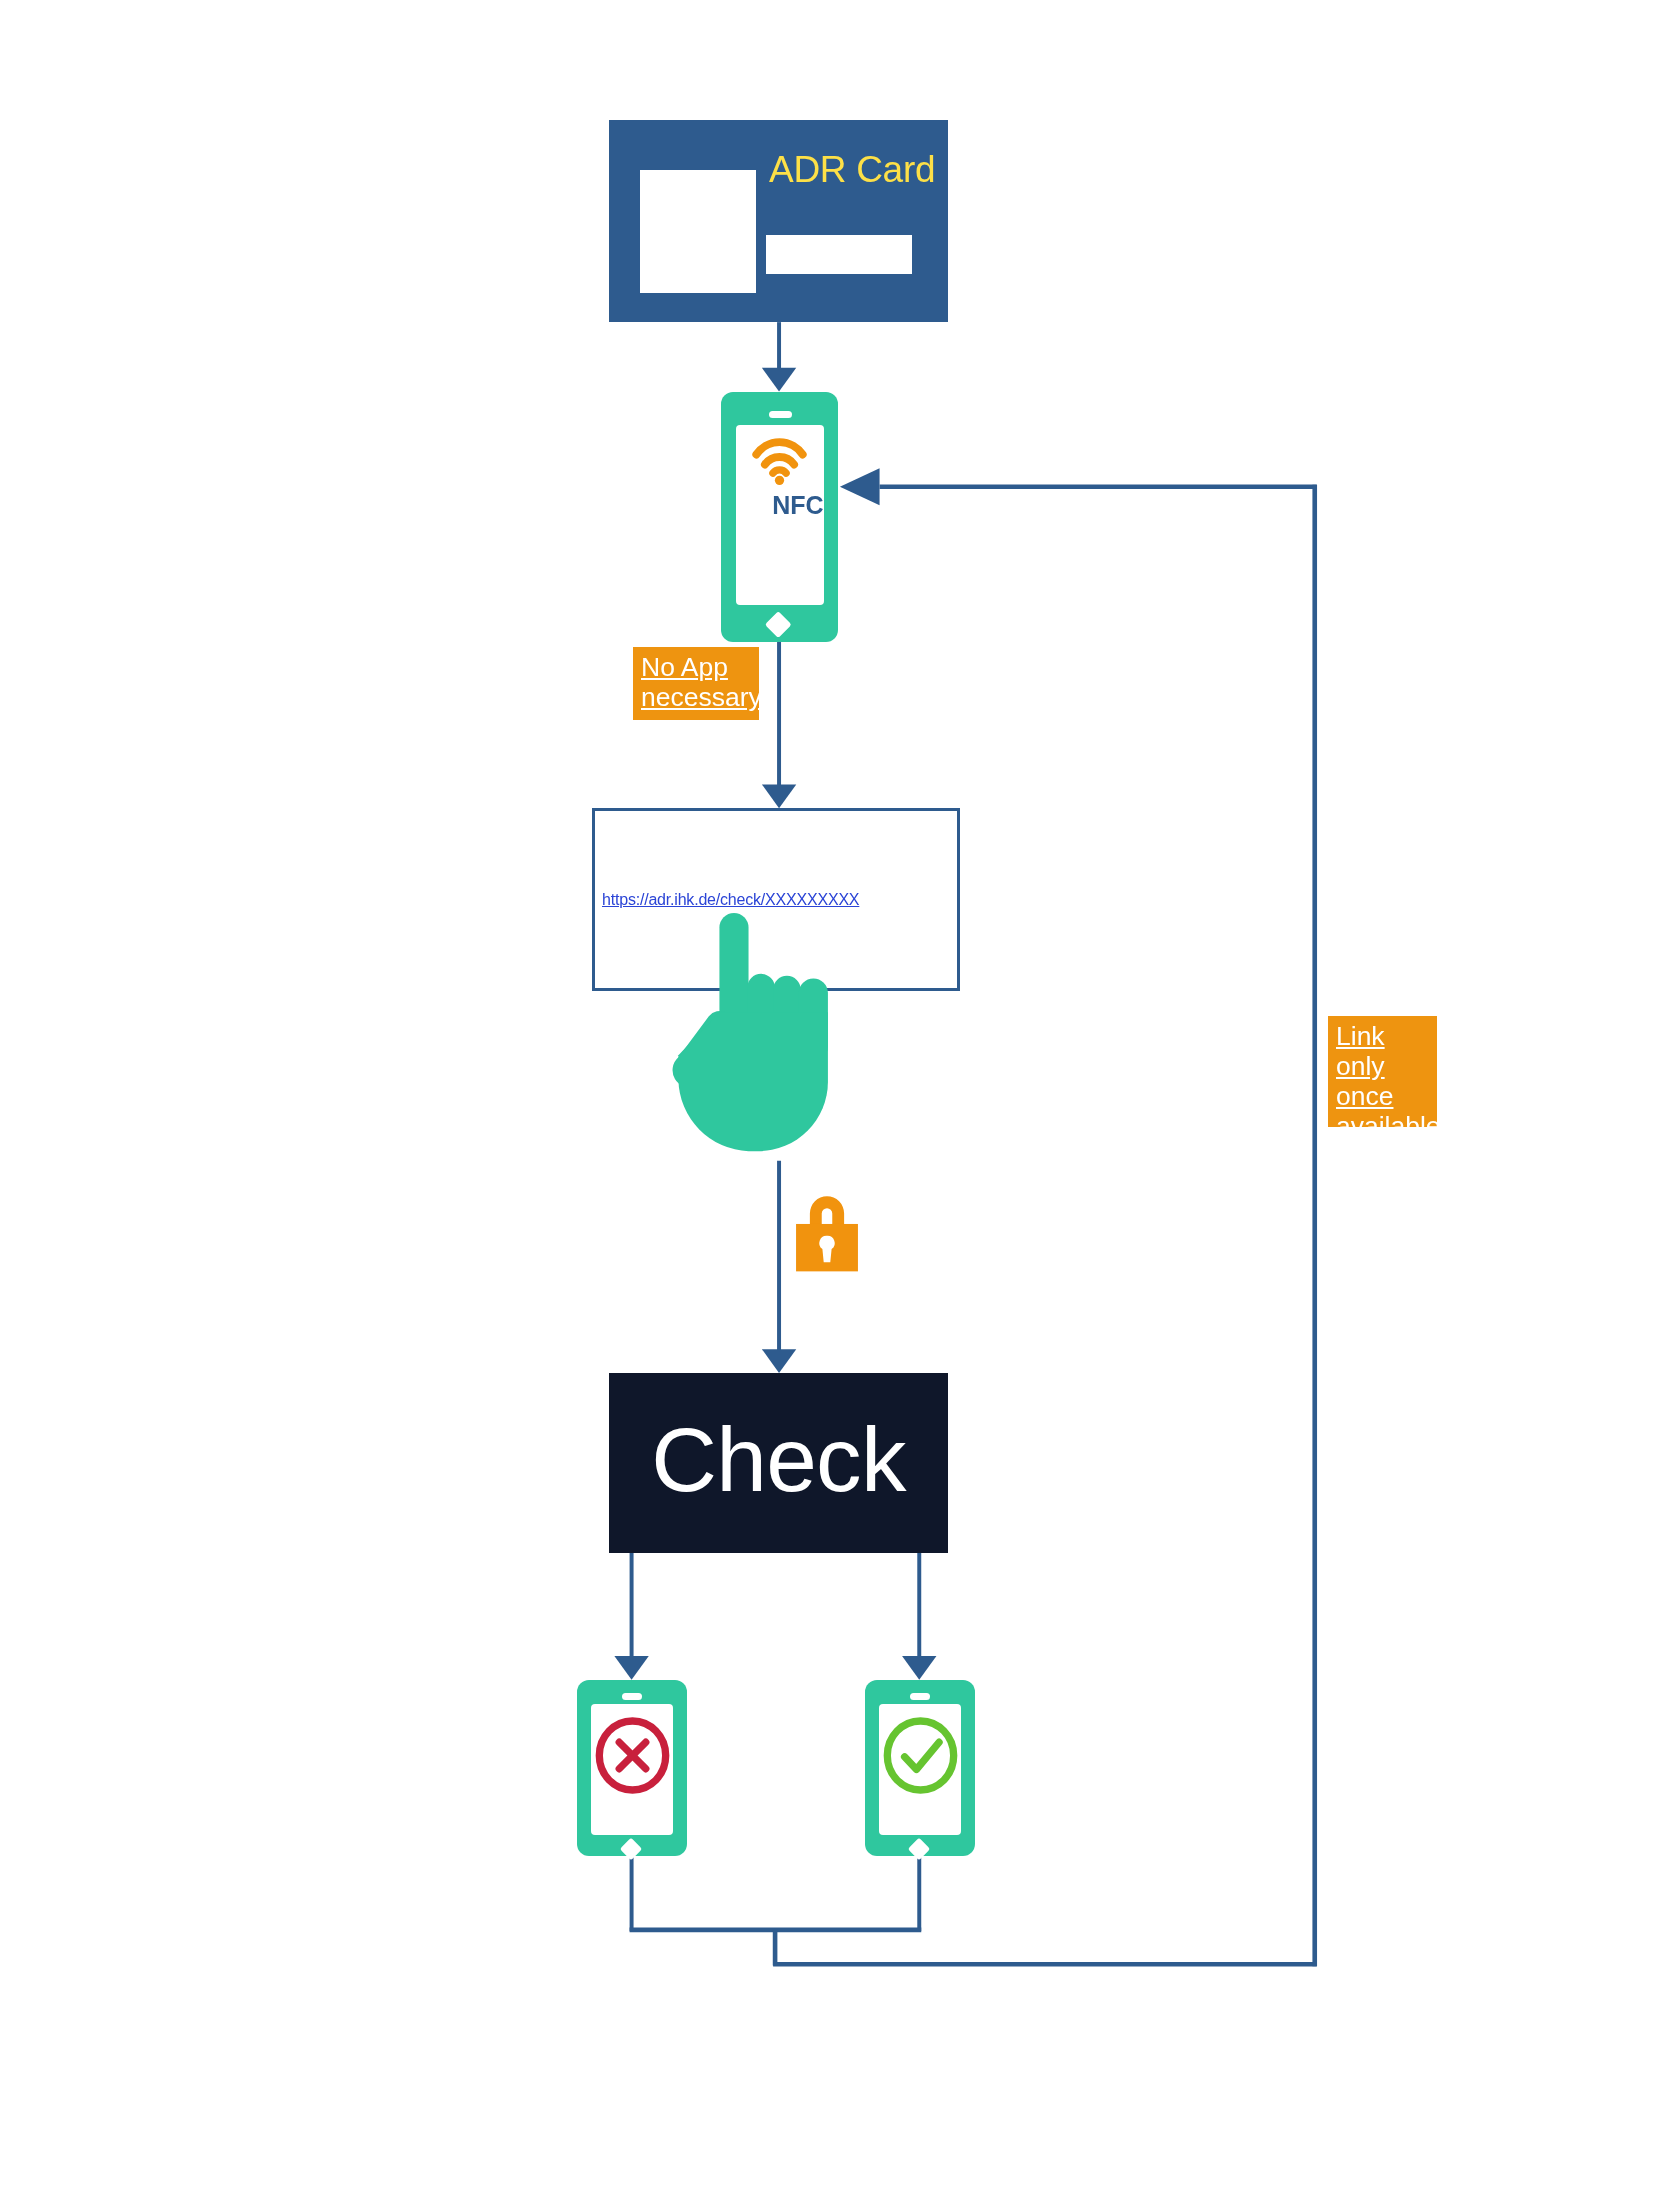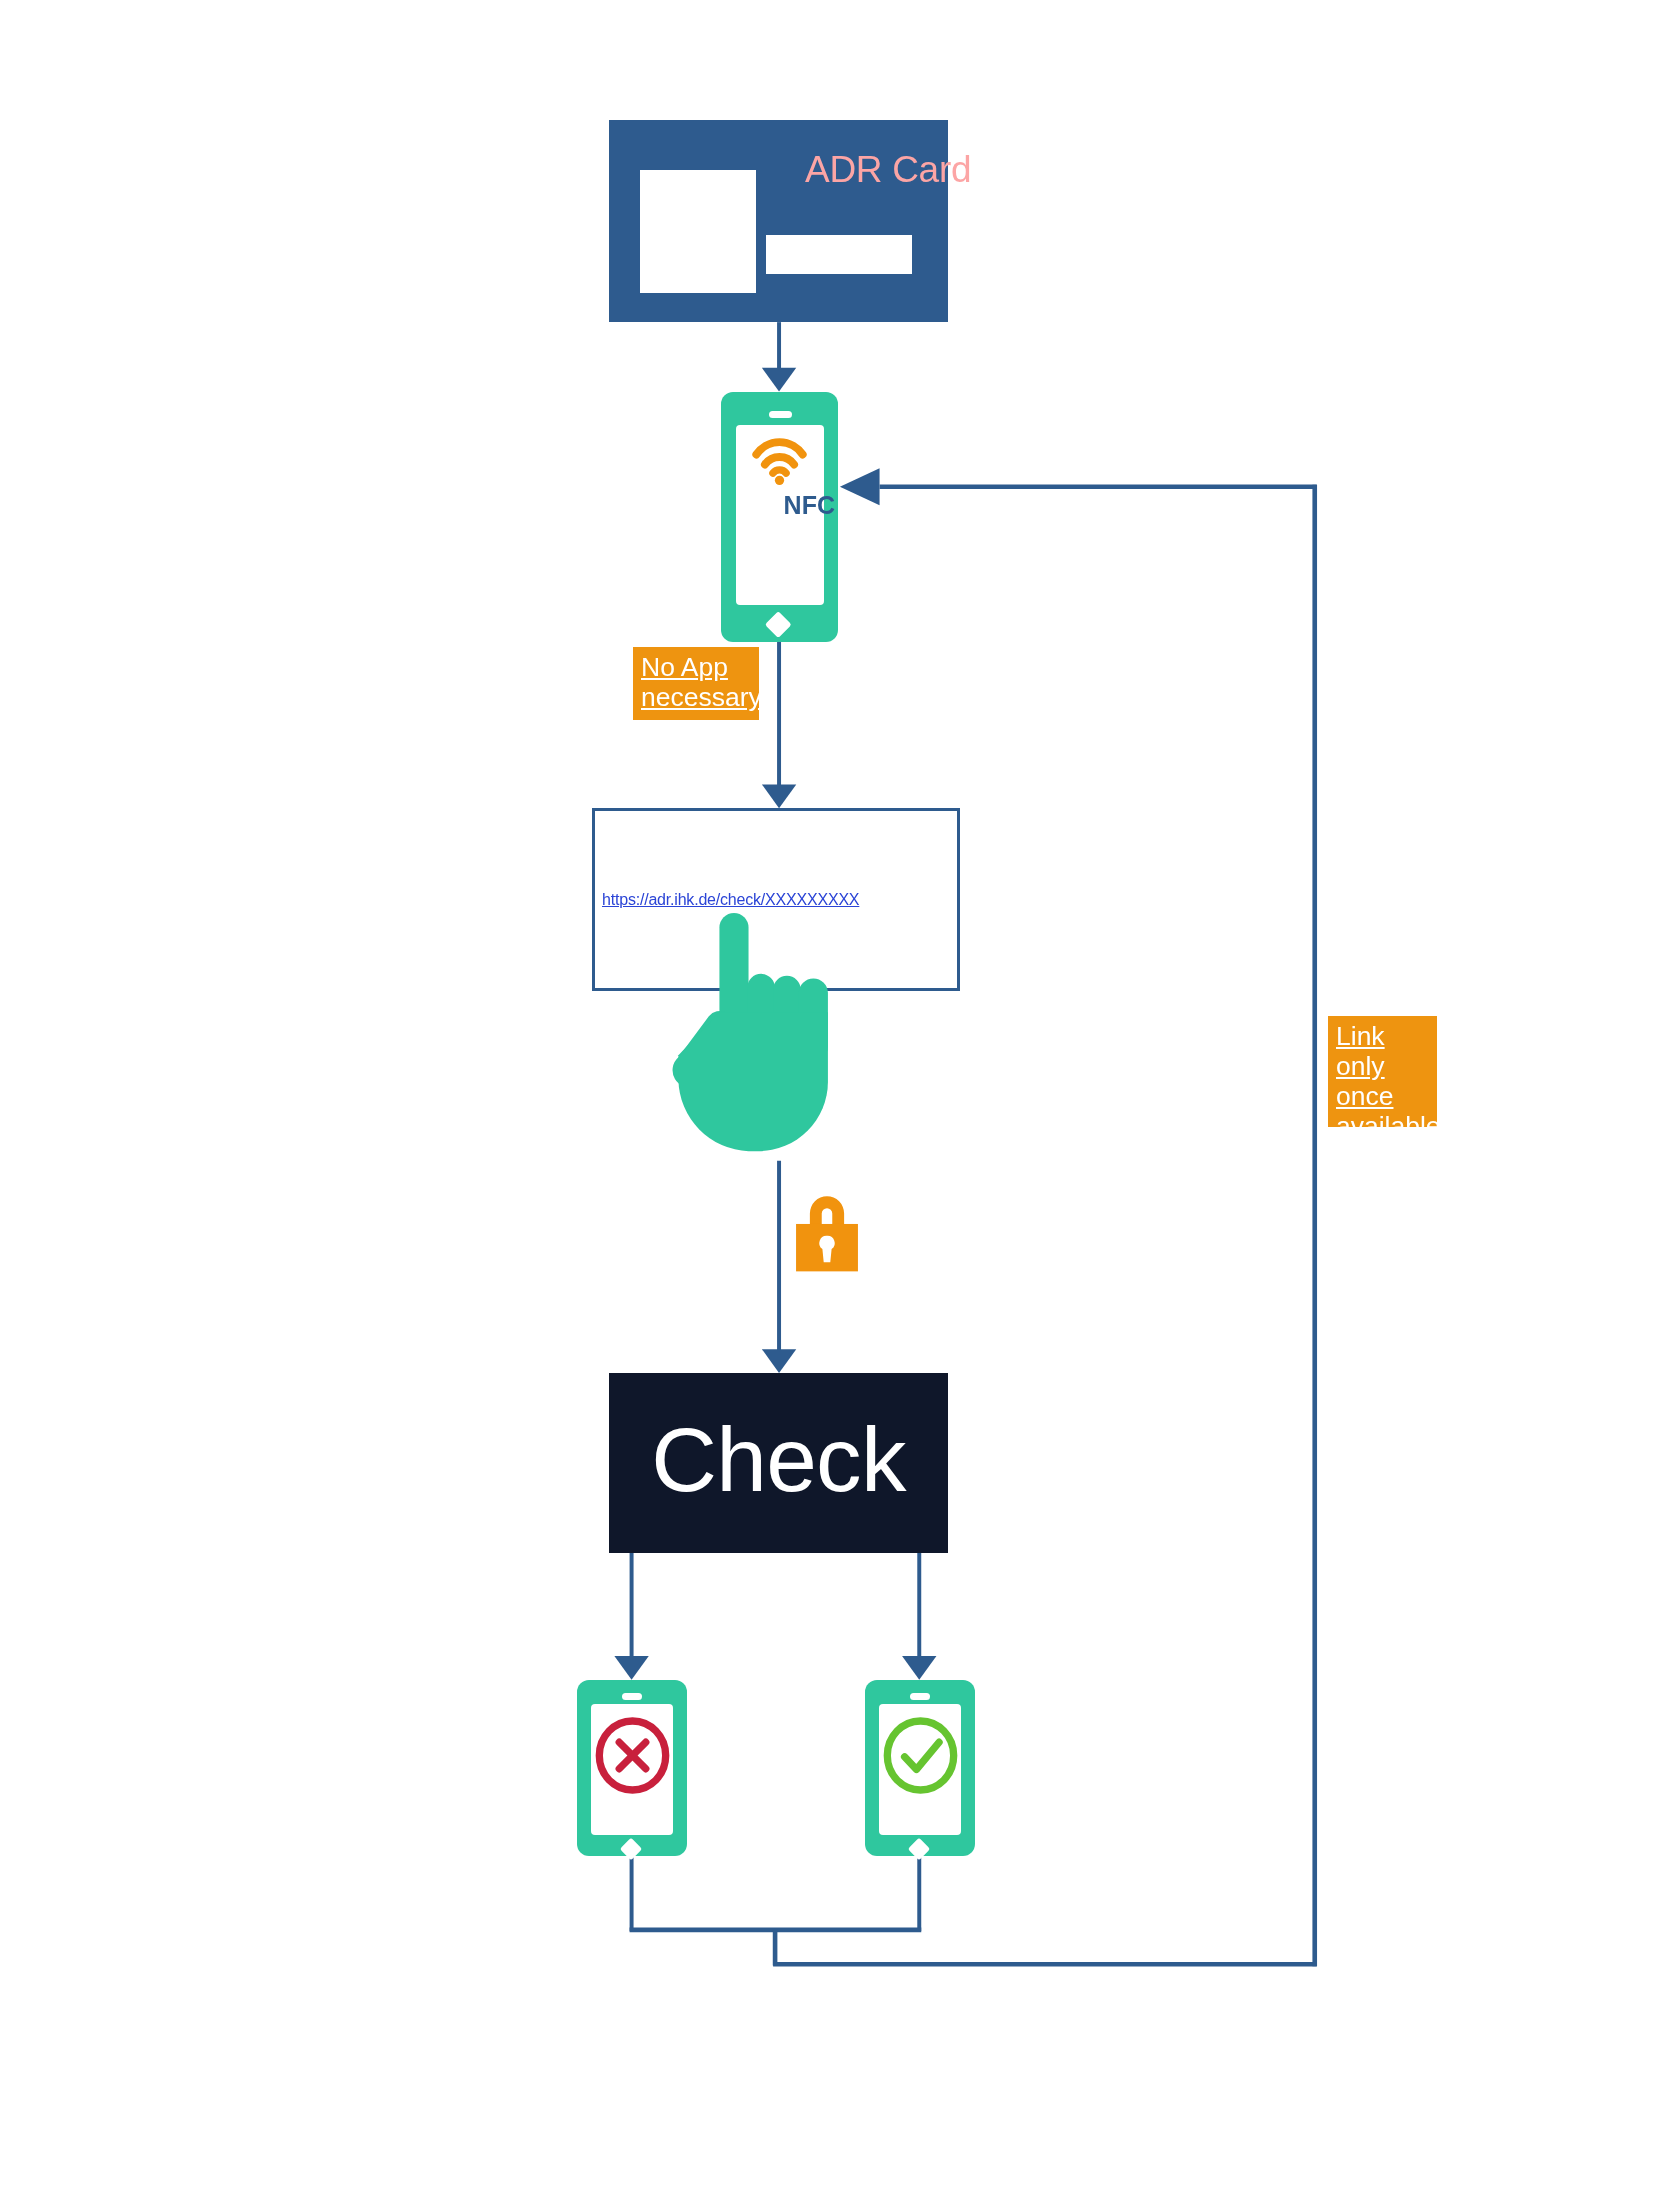--- a/index.html
+++ b/index.html
@@ -31,22 +31,22 @@
     border-radius:2.6px;
   }
 
   
   #nfc-phone{left:721px;top:392px;width:117px;height:250px;}
   #nfc-phone .phone-screen{left:14.6px;top:33px;width:88px;height:180px;}
   #nfc-phone .phone-speaker{left:48px;top:18.5px;width:22.5px;height:7.3px;}
   #nfc-phone .phone-home{left:48px;top:223px;width:18.5px;height:18.5px;}
   #nfc-waves{position:absolute;left:30px;top:44px;width:57px;height:49px;}
   #nfc-label{
-    position:absolute;left:14.6px;top:99px;width:88px;text-align:left;
-    color:#2E5B8E;font-size:25px;font-weight:600;line-height:29px;margin-left:48px;
+    position:absolute;left:14.6px;top:99px;width:88px;text-align:right;
+    color:#2E5B8E;font-size:25px;font-weight:600;line-height:29px;
   }
 
   
   .result-phone{width:110px;height:176px;}
   .result-phone .phone-screen{left:14px;top:24px;width:82px;height:131px;}
   .result-phone .phone-speaker{left:45px;top:13.2px;width:20px;height:6.6px;}
   .result-phone .phone-home{left:46px;top:161px;width:16px;height:16px;}
   #fail-phone{left:577px;top:1680px;}
   #pass-phone{left:865px;top:1680px;}
   .result-mark{position:absolute;left:16.5px;top:37px;width:77px;height:77px;}
@@ -145,21 +145,21 @@
       <line x1="1988" y1="2973" x2="1988" y2="733" stroke="#2E5B8E" stroke-width="7"></line>
 
       <line x1="1991" y1="736" x2="1330" y2="736" stroke="#2E5B8E" stroke-width="7"></line>
 
       <path d="M1270,736 L1330,708 L1330,764 Z" fill="#2E5B8E"></path>
     </g>
   </svg>
 
   <div class="abs" id="adr-card-box">
     <div class="abs" style="left:31px;top:50px;width:116px;height:123px;background:#fff;"></div>
-    <div class="abs" style="left:160px;top:28.4px;color:#fca5a5;font-size:37px;line-height:44px;white-space:nowrap;letter-spacing:-0.3px;margin-left:36px;">ADR Card</div>
+    <div class="abs" style="left:160px;top:28.4px;color:#fde047;font-size:37px;line-height:44px;white-space:nowrap;letter-spacing:-0.3px;">ADR Card</div>
     <div class="abs" style="left:157px;top:115px;width:146px;height:39px;background:#fff;"></div>
   </div>
 
   <div class="phone" id="nfc-phone">
     <div class="phone-body"></div>
     <div class="phone-speaker"></div>
     <div class="phone-screen"></div>
     <svg id="nfc-waves" viewBox="0 0 86 74">
       <path d="M8,28 A42,42 0 0 1 78,28" stroke="#F1930E" stroke-width="12" fill="none" stroke-linecap="round"></path>
       <path d="M21,43 A27,27 0 0 1 65,43" stroke="#F1930E" stroke-width="12" fill="none" stroke-linecap="round"></path>

